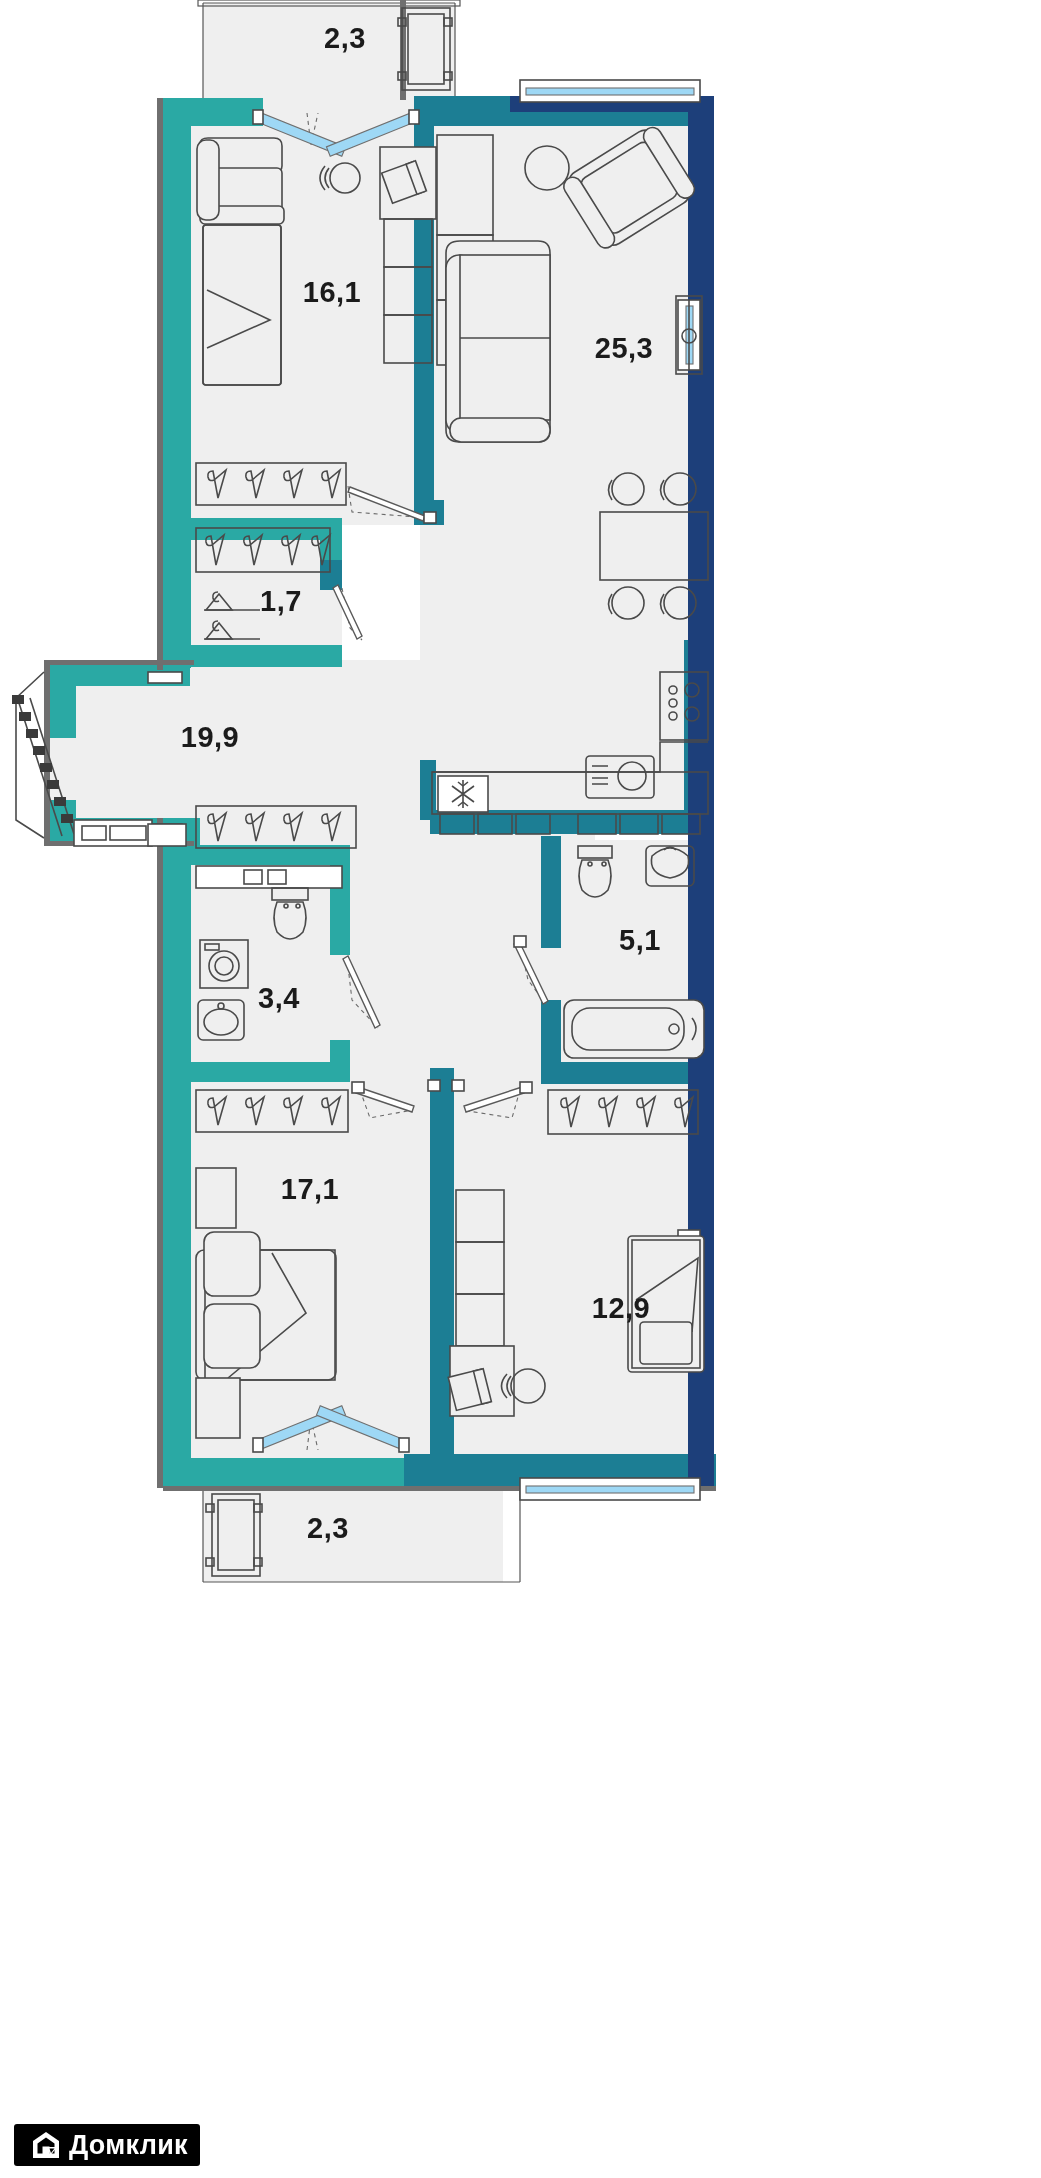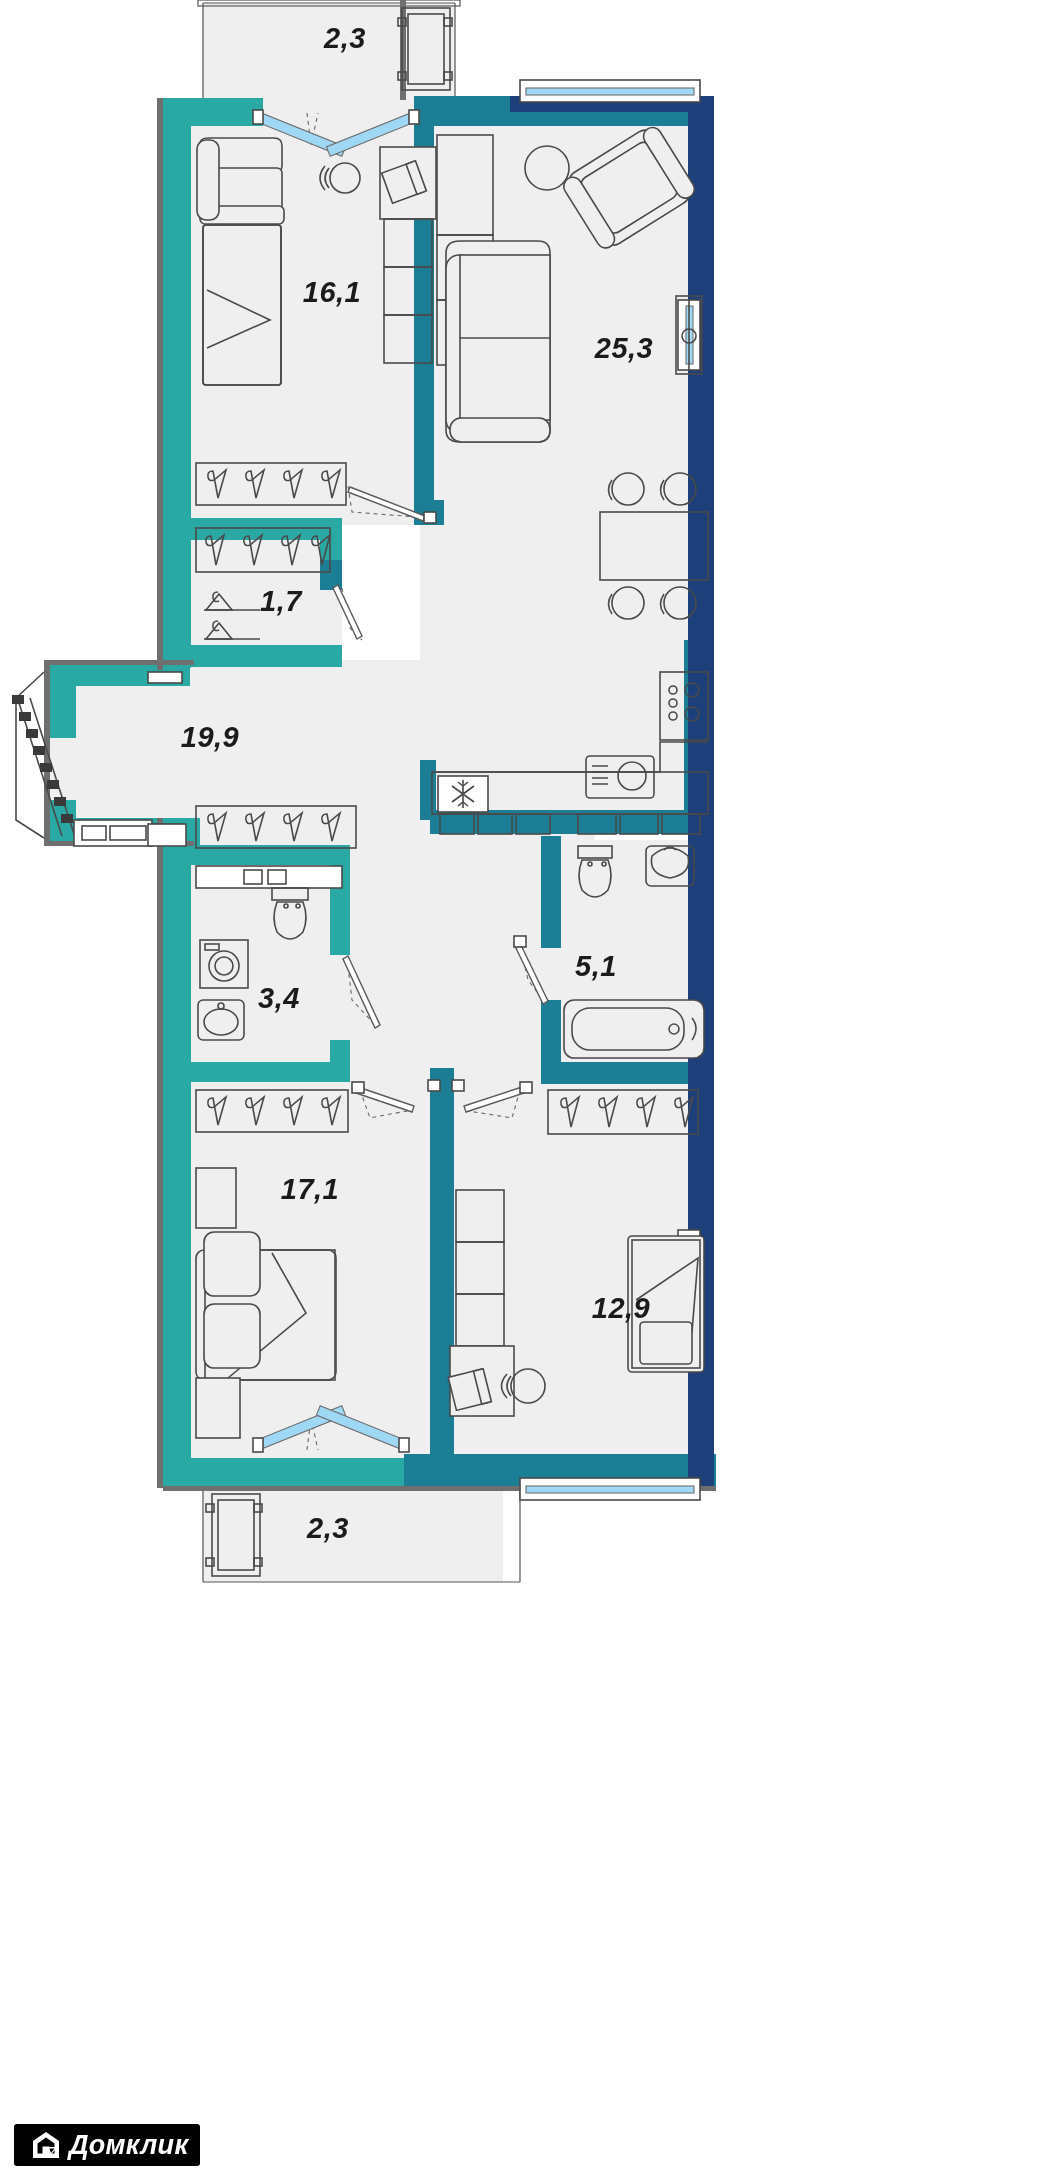--- a/index.html
+++ b/index.html
@@ -7,21 +7,20 @@
     padding: 0;
     background: #ffffff;
     font-family: "Liberation Sans", sans-serif;
   }
   #page {
     position: relative;
     width: 1041px;
     height: 2178px;
     background: #ffffff;
     overflow: hidden;
-    font-style: italic;
   }
   #plan-svg {
     position: absolute;
     left: 0;
     top: 0;
     width: 1041px;
     height: 2178px;
   }
   .area-label {
     position: absolute;
@@ -507,21 +506,21 @@
       <rect class="fu" x="254" y="1504" width="8" height="8"></rect>
       <rect class="fu" x="254" y="1558" width="8" height="8"></rect>
     </g>
   </svg>
 
   <div class="area-label" style="left:345px;top:38px;">2,3</div>
   <div class="area-label" style="left:332px;top:292px;">16,1</div>
   <div class="area-label" style="left:624px;top:348px;">25,3</div>
   <div class="area-label" style="left:281px;top:601px;">1,7</div>
   <div class="area-label" style="left:210px;top:737px;">19,9</div>
-  <div class="area-label" style="left:596px;top:940px;margin-top:26px;">5,1</div>
+  <div class="area-label" style="left:640px;top:940px;">5,1</div>
   <div class="area-label" style="left:279px;top:998px;">3,4</div>
   <div class="area-label" style="left:310px;top:1189px;">17,1</div>
   <div class="area-label" style="left:573px;top:1308px;margin-left:48px;">12,9</div>
   <div class="area-label" style="left:328px;top:1528px;">2,3</div>
 
   <div id="watermark">
     <svg class="wm-logo" width="32" height="32" viewBox="0 0 32 32" xmlns="http://www.w3.org/2000/svg">
       <path d="M16 3 L29 12 L29 29 L3 29 L3 12 Z" fill="#ffffff"></path>
       <path d="M16 8.5 L24.5 14.5 L24.5 24.5 L19.5 24.5 L19.5 17.5 L12.5 17.5 L12.5 24.5 L7.5 24.5 L7.5 14.5 Z" fill="#000000"></path>
       <path d="M18 18 L27 18 L20 27 Z" fill="#ffffff"></path>

